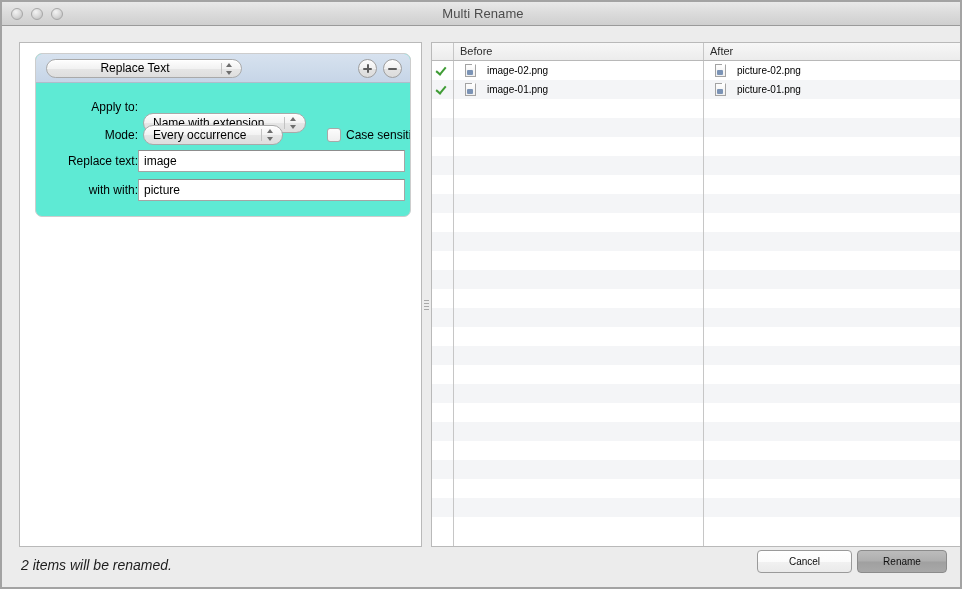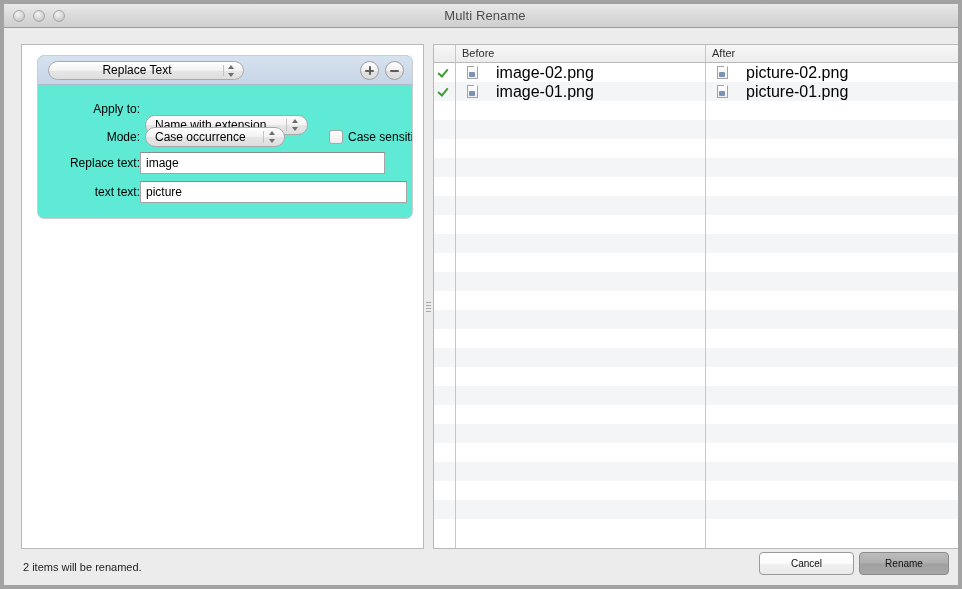--- a/index.html
+++ b/index.html
@@ -10,21 +10,21 @@
   body {
     font-family: "Liberation Sans", "DejaVu Sans", sans-serif;
     -webkit-font-smoothing: antialiased;
   }
   .window {
     position: relative;
     width: 962px;
     height: 589px;
     overflow: hidden;
     background: #ececec;
-    border: 4px solid #a3a3a3;
+    border: 2px solid #a3a3a3;
     box-sizing: border-box;
   }
 
   
   .titlebar {
     position: absolute;
     left: 0; top: 0;
     width: 962px; height: 24px;
     background: linear-gradient(to bottom, #e9e9e9 0%, #dcdcdc 45%, #cfcfcf 100%);
     border-bottom: 1px solid #9a9a9a;
@@ -242,21 +242,21 @@
     border-top-color: #8d8d8d;
     box-sizing: border-box;
     font-size: 12px;
     color: #000;
     padding-left: 5px;
     line-height: 20px;
     height: 22px;
     overflow: hidden;
     white-space: nowrap;
   }
-  .tf-replace { left: 102px; top: 96px; width: 245px; }
+  .tf-replace { left: 102px; top: 96px; width: 267px; }
   .tf-with    { left: 102px; top: 125px; width: 267px; }
 
   
   .splitter {
     position: absolute;
     left: 420px; top: 16px;
     width: 9px; height: 505px;
     background: #ececec;
   }
   .grip {
@@ -379,35 +379,36 @@
   .file-icon:before {
     content: "";
     position: absolute;
     right: -1px; top: -1px;
     width: 0; height: 0;
     border-left: 4px solid #ffffff;
     border-bottom: 4px solid transparent;
   }
   .file-name {
     position: absolute;
-    left: 40px; top: 0;
+    left: 33px; top: 0;
     height: 19px;
     line-height: 19px;
-    font-size: 16px;
+    font-size: 10px;
     color: #000000;
     white-space: nowrap;
   }
 
   
   .status-text {
     position: absolute;
     left: 19px; top: 530px;
-    font-size: 11px;
+    font-size: 14px;
     color: #1d1d1d;
     line-height: 18px;
+    font-style: italic;
   }
   .btn {
     position: absolute;
     height: 23px;
     border-radius: 4px;
     box-sizing: border-box;
     font-size: 10px;
     text-align: center;
     line-height: 21px;
     border: 1px solid #9a9a9a;
@@ -462,33 +463,33 @@
 
         <div class="form-label lbl-apply">Apply to:</div>
         <div class="popup popup-apply">
           <span class="label">Name with extension</span>
           <span class="sep"></span>
           <span class="chev"></span>
         </div>
 
         <div class="form-label lbl-mode">Mode:</div>
         <div class="popup popup-mode">
-          <span class="label">Case occurrence</span>
+          <span class="label">Every occurrence</span>
           <span class="sep"></span>
           <span class="chev"></span>
         </div>
 
         <div class="checkrow">
           <span class="checkbox"></span><span>Case sensitive</span>
         </div>
 
         <div class="form-label lbl-replace">Replace text:</div>
         <div class="textfield tf-replace">image</div>
 
-        <div class="form-label lbl-with">text text:</div>
+        <div class="form-label lbl-with">with with:</div>
         <div class="textfield tf-with">picture</div>
 
       </div>
     </div>
 
     <div class="splitter">
       <div class="grip">
         <i></i>
           <i></i>
           <i></i>

